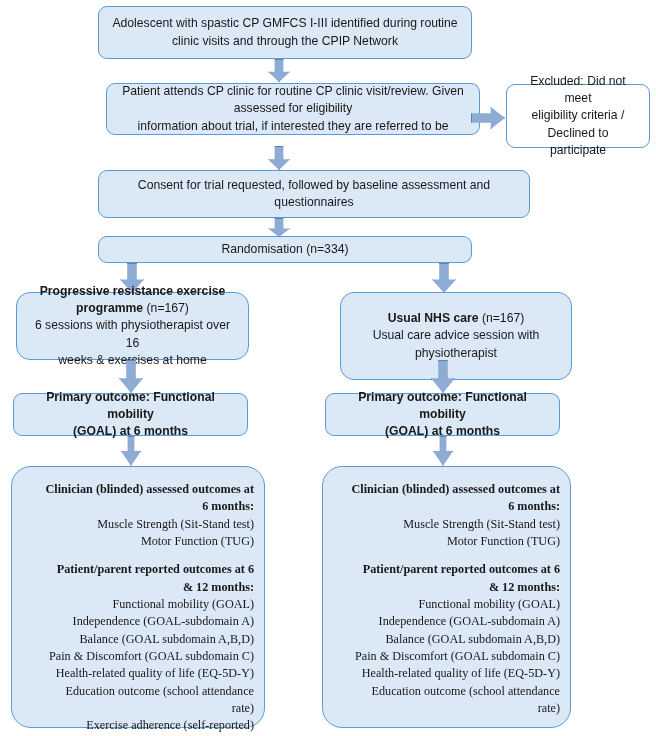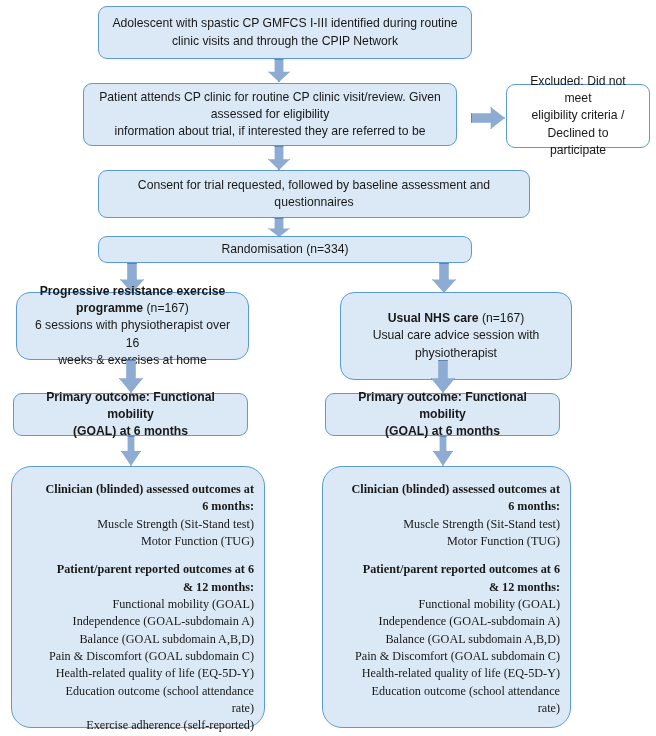--- a/index.html
+++ b/index.html
@@ -77,21 +77,21 @@
 
   <div class="box center" style="left:98px; top:6px; width:374px; height:53px;">
     <div class="pad">
       <span class="ln">Adolescent with spastic CP GMFCS I-III identified during routine</span>
       <span class="ln">clinic visits and through the CPIP Network</span>
     </div>
   </div>
 
   <div class="arrow-down" style="left:268px; top:59px; width:22px; height:23px;"></div>
 
-  <div class="box center" style="left:83px; top:83px; width:374px; height:63px;">
+  <div class="box center" style="left:106px; top:83px; width:374px; height:52px;">
     <div class="pad">
       <span class="ln">Patient attends CP clinic for routine CP clinic visit/review. Given</span>
       <span class="ln">assessed for eligibility</span>
       <span class="ln">information about trial, if interested they are referred to be</span>
     </div>
   </div>
 
   <div class="arrow-right" style="left:471px; top:107px; width:34px; height:22px;"></div>
 
   <div class="box center white" style="left:506px; top:84px; width:144px; height:64px;">

